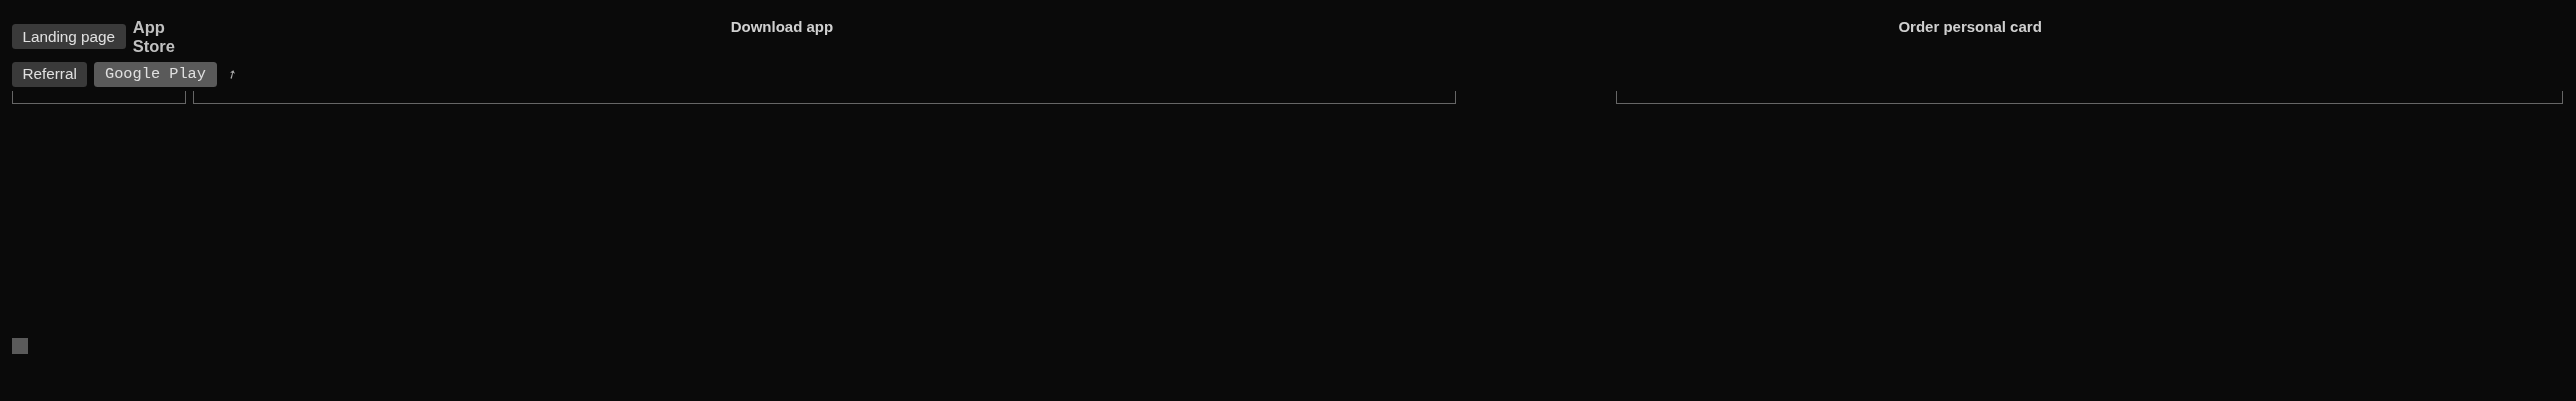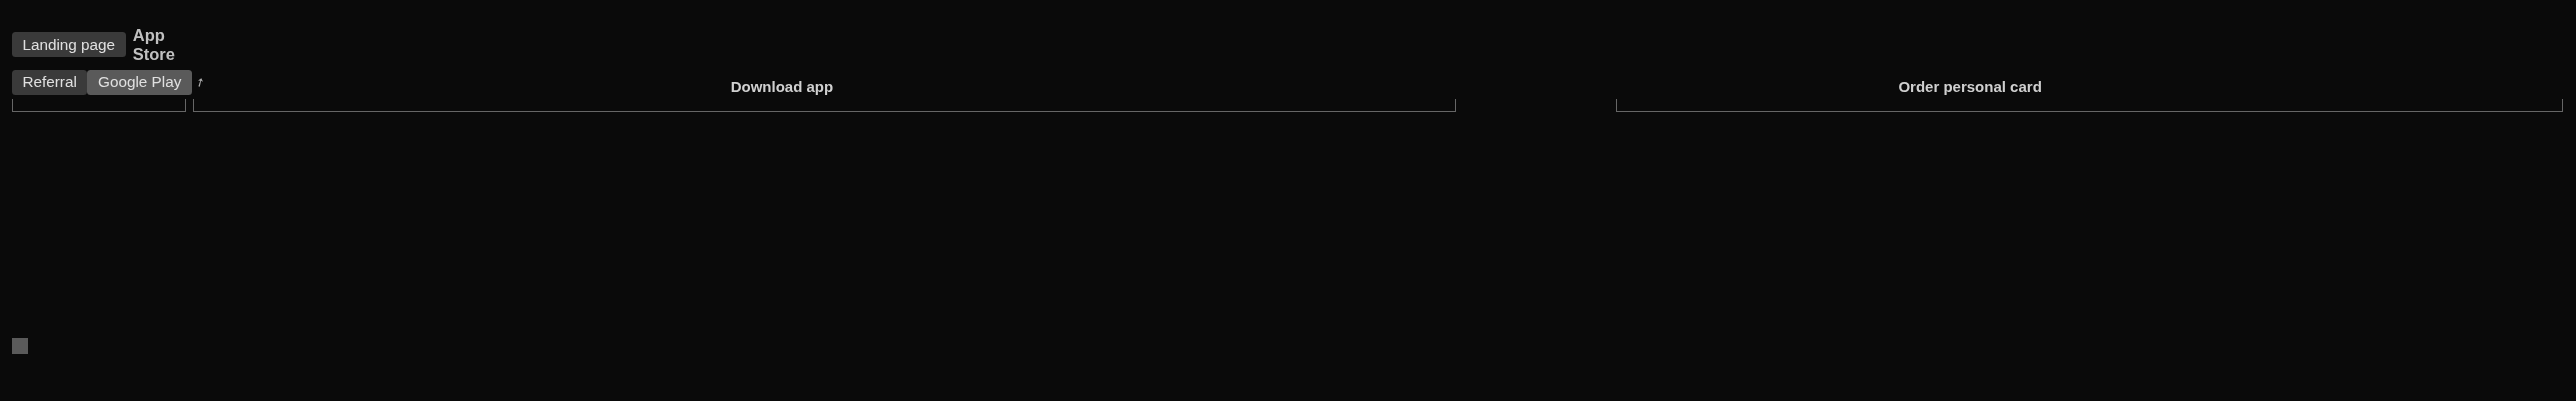--- a/index.html
+++ b/index.html
@@ -42,52 +42,53 @@
     }
 
     .btn-dark {
       background-color: #3a3a3a;
       color: #e0e0e0;
     }
 
     .btn-medium {
       background-color: #5a5a5a;
       color: #e0e0e0;
+      font-family: Liberation Mono, monospace;
     }
 
     .app-store-label {
       font-size: 16.5px;
       color: #c0c0c0;
       font-weight: 700;
     }
 
     .bottom-row {
       display: flex;
       align-items: center;
+      gap: 7px;
     }
 
     .small-square {
       width: 16.5px;
       height: 16.5px;
       background-color: #5a5a5a;
       position: absolute;
       bottom: 47px;
       left: 11.8px;
     }
 
     .content-area {
       position: relative;
       width: 100%;
     }
 
     .steps-flex {
       display: flex;
-      align-items: flex-end;
+      align-items: flex-start;
       width: 100%;
-      margin-top: 8px;
     }
 
     .left-sidebar {
       width: 176px;
       flex-shrink: 0;
       display: flex;
       flex-direction: column;
       gap: 5.9px;
       padding-top: 5.9px;
       position: relative;

